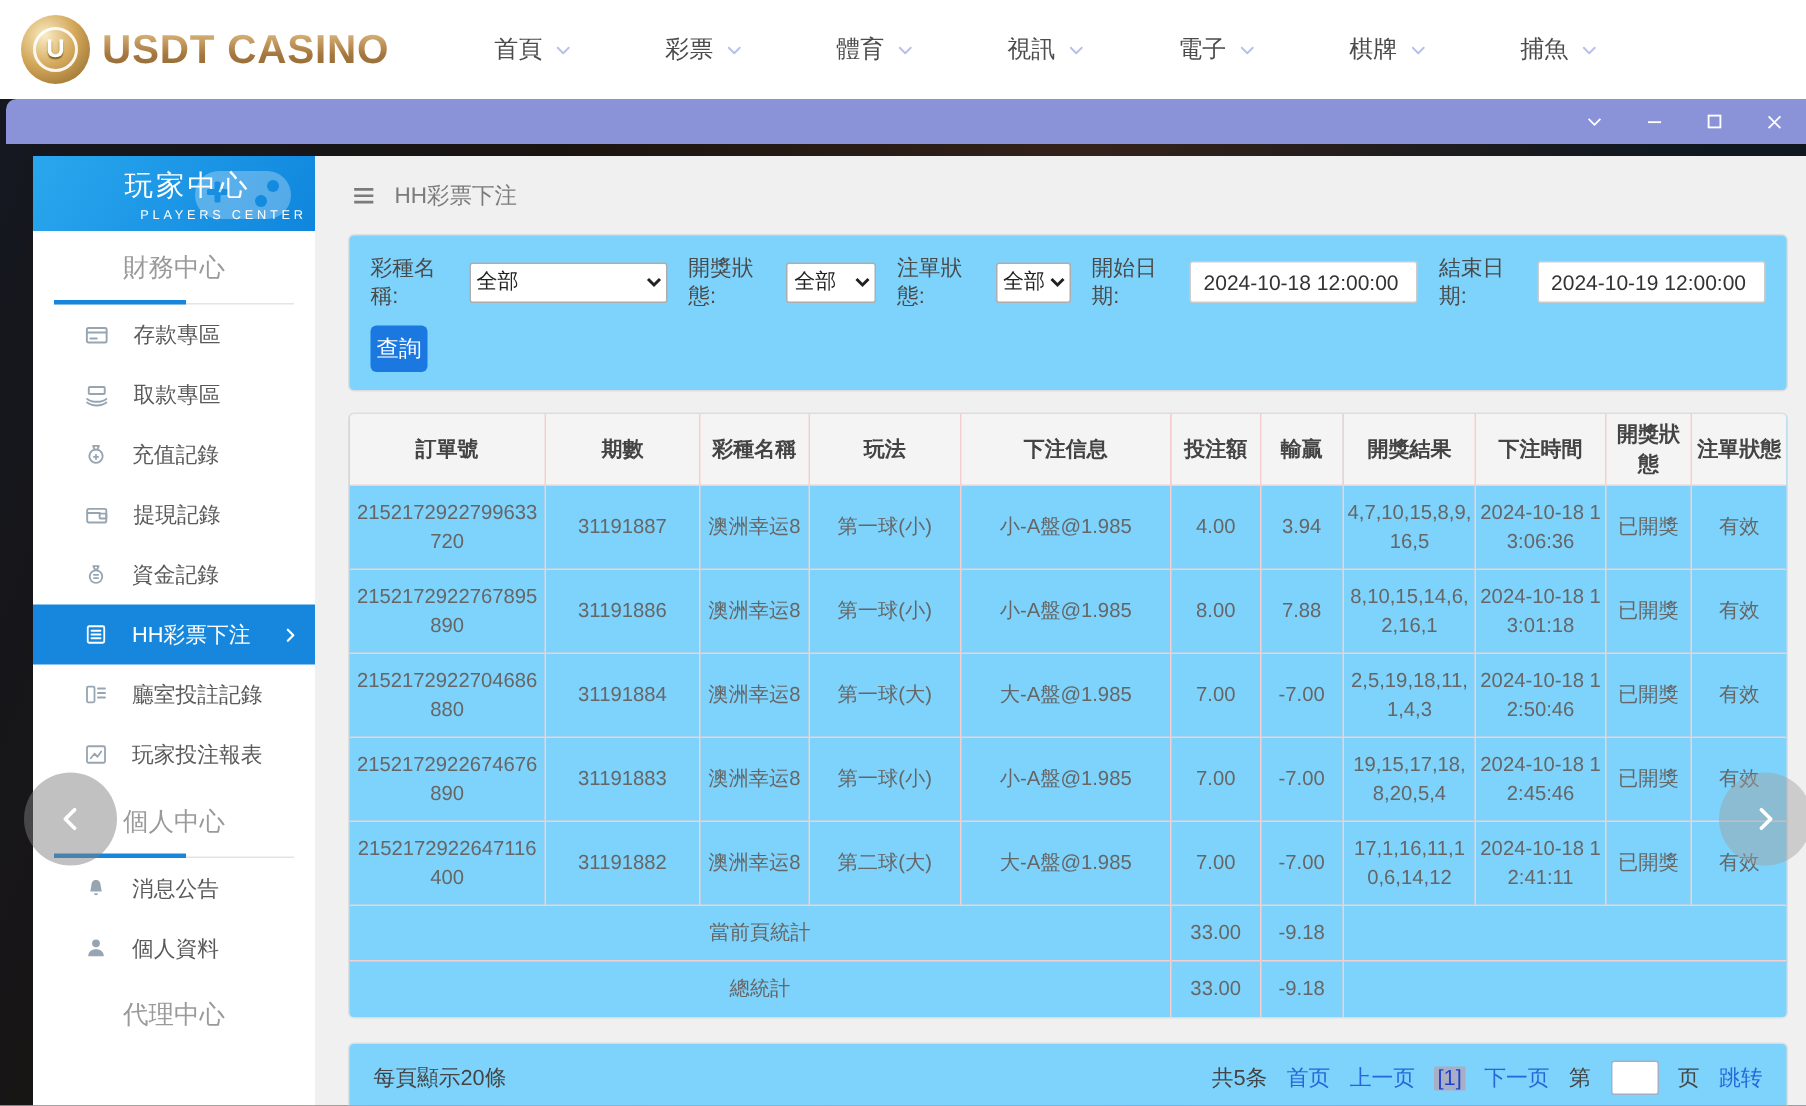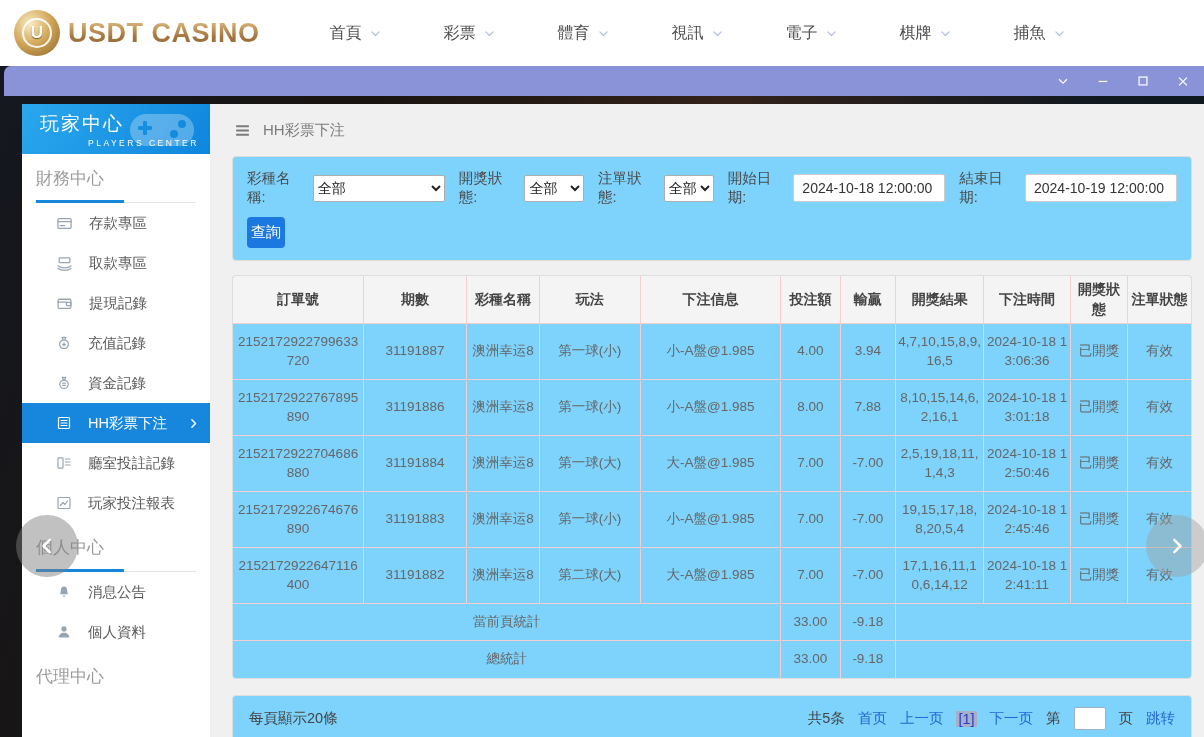--- a/index.html
+++ b/index.html
@@ -27,21 +27,21 @@
   
   .titlebar { position:absolute; top:66px; left:4px; width:1200px; height:30px;
     background:#8a92d8; border-radius:7px 0 0 0; display:flex; align-items:center; justify-content:flex-end; z-index:5; }
   .win-controls { display:flex; align-items:center; gap:26px; margin-right:14px; }
   .win-btn { width:14px; height:14px; display:flex; align-items:center; justify-content:center; cursor:pointer; }
   .win-btn svg { stroke:#fff; }
   
   .main { position:absolute; top:96px; left:0; width:1204px; height:641px; }
   .main-inner { position:absolute; top:8px; left:22px; right:0; bottom:0; display:flex; }
   
-  .sidebar { width:188px; background:#fff; position:relative; flex:none; overflow:hidden; }
+  .sidebar { width:188px; background:#fff; position:relative; flex:none; overflow:hidden;text-align:center; }
   .side-header { height:50px; background:linear-gradient(120deg,#2aa7ee,#0f86dd);
     color:#fff; padding:7px 0 0 18px; position:relative; overflow:hidden; }
   .side-header .t1 { font-size:19px; letter-spacing:2px; }
   .side-header .t2 { font-size:8.5px; letter-spacing:2.5px; margin-top:1px;margin-left:48px; }
   .side-header svg.decor { position:absolute; right:6px; top:4px; opacity:.28; }
   .side-section-title { margin:13px 14px 0 14px; font-size:17px; color:#9a9a9a; }
   .side-underline { margin:9px 14px 0 14px; height:4px; border-bottom:1px solid #e4e4e4; position:relative; }
   .side-underline::before { content:""; position:absolute; left:0; top:1px; width:55%; height:3px; background:#1787dd; }
   .side-item { display:flex; align-items:center; height:40px; padding:0 10px 0 34px; gap:16px;
     font-size:14.5px; color:#5a5a5a; cursor:pointer; }
@@ -217,38 +217,38 @@
               <svg width="17" height="17" viewBox="0 0 16 16" fill="none" stroke="currentColor" stroke-width="1.2" stroke-linecap="round" stroke-linejoin="round">
                 <rect x="3" y="2.8" width="10" height="4.4" rx="0.6"></rect>
                 <path d="M2 10.3 c3 2.4 9 2.4 12 0"></path>
                 <path d="M2 12.6 c3 2.4 9 2.4 12 0"></path>
               </svg>
             </span>
             <span>取款專區</span>
           </div>
           <div class="side-item">
             <span class="ico">
-              <svg width="17" height="17" viewBox="0 0 16 16" fill="none" stroke="currentColor" stroke-width="1.2" stroke-linecap="round" stroke-linejoin="round">
-                <rect x="2" y="4" width="12" height="8.5" rx="1"></rect>
-                <path d="M2 6.6 h8"></path>
-                <rect x="9.8" y="7" width="4.2" height="3" rx="0.5"></rect>
-              </svg>
-            </span>
-            <span>提現記錄</span>
-          </div>
-          <div class="side-item">
-            <span class="ico">
               <svg width="16" height="16" viewBox="0 0 16 16" fill="none" stroke="currentColor" stroke-width="1.2" stroke-linecap="round" stroke-linejoin="round">
                 <path d="M6 2.3 h4 l-1.2 2.5 h-1.6 Z"></path>
                 <path d="M8.8 4.8 a4.4 4.4 0 1 1 -1.6 0"></path>
                 <line x1="6.6" y1="9.6" x2="9.4" y2="9.6"></line>
                 <line x1="8" y1="8.2" x2="8" y2="11"></line>
               </svg>
             </span>
             <span>充值記錄</span>
+          </div>
+          <div class="side-item">
+            <span class="ico">
+              <svg width="17" height="17" viewBox="0 0 16 16" fill="none" stroke="currentColor" stroke-width="1.2" stroke-linecap="round" stroke-linejoin="round">
+                <rect x="2" y="4" width="12" height="8.5" rx="1"></rect>
+                <path d="M2 6.6 h8"></path>
+                <rect x="9.8" y="7" width="4.2" height="3" rx="0.5"></rect>
+              </svg>
+            </span>
+            <span>提現記錄</span>
           </div>
           <div class="side-item">
             <span class="ico">
               <svg width="16" height="16" viewBox="0 0 16 16" fill="none" stroke="currentColor" stroke-width="1.2" stroke-linecap="round" stroke-linejoin="round">
                 <path d="M6.2 2.4 h3.6 l-1 2.2 h-1.6 Z"></path>
                 <circle cx="8" cy="9.4" r="4.2"></circle>
                 <path d="M6.6 8.2 h2.8 M6.6 10.4 h2.8"></path>
               </svg>
             </span>
             <span>資金記錄</span>

